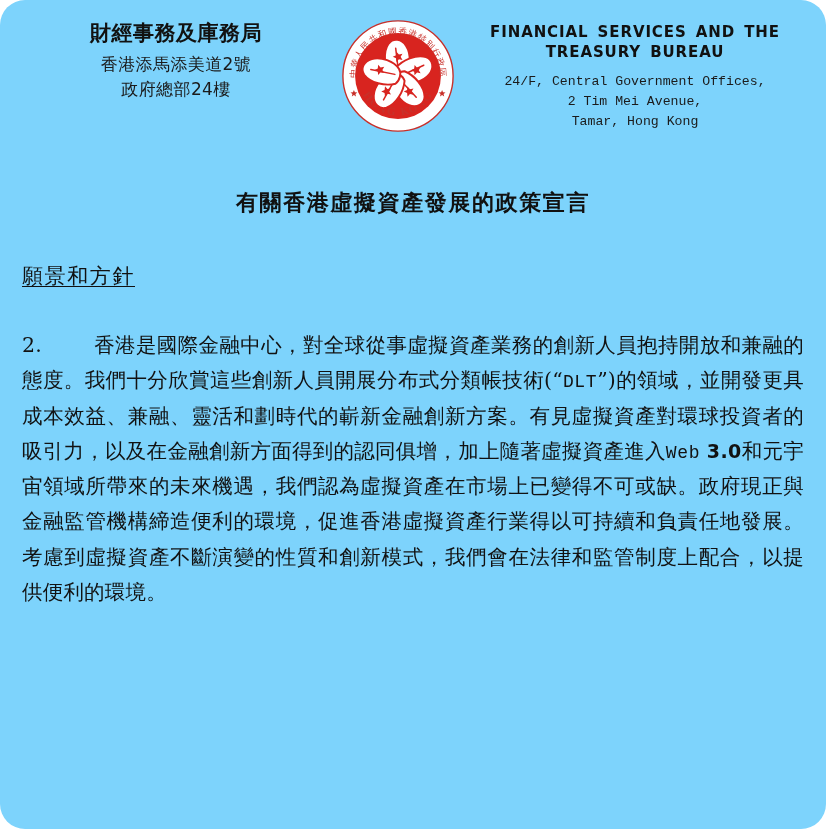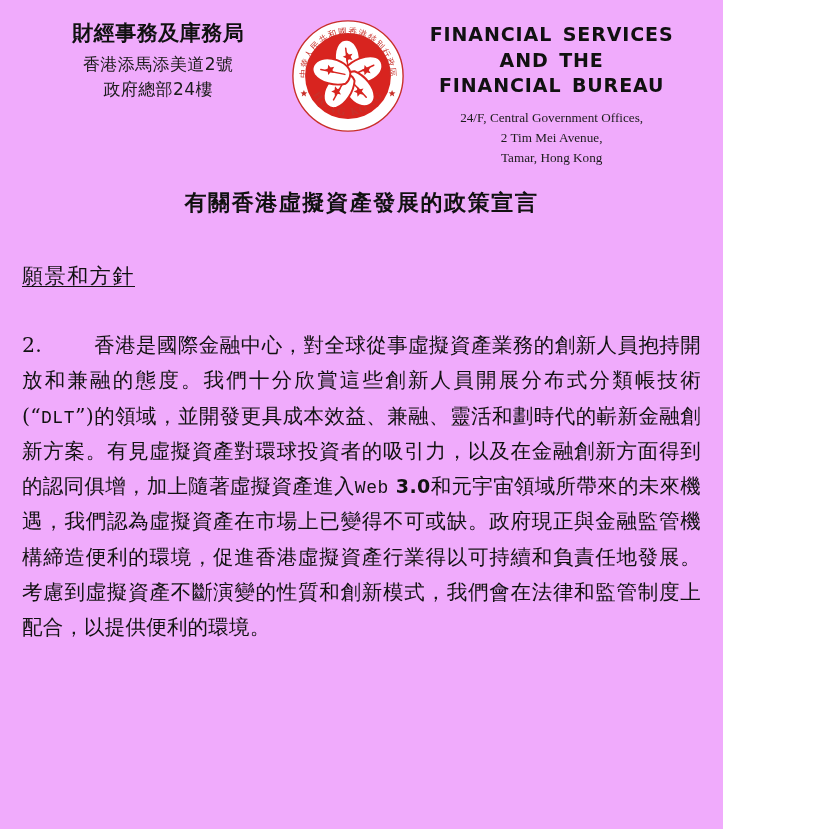--- a/index.html
+++ b/index.html
@@ -12,24 +12,25 @@
     width: 826px;
     height: 829px;
     overflow: hidden;
     font-family: "Liberation Serif", "DejaVu Serif", serif;
     color: #1a1a1a;
     -webkit-font-smoothing: antialiased;
   }
 
   .page {
     position: relative;
-    width: 723px;
+    width: 826px;
     height: 829px;
-    background: #f0abfc;
+    background: #7dd3fc;
     box-sizing: border-box;
+    border-radius: 25px;
   }
 
   
   .letterhead {
     position: relative;
     display: flex;
     align-items: flex-start;
     justify-content: space-between;
     padding: 12px 26px 0 26px;
     height: 150px;
@@ -60,29 +61,29 @@
     line-height: 1.45;
     color: #1b1b1b;
     margin: 0;
     letter-spacing: 0.4px;
   }
   .addr-zh span { display: block; }
 
   .org-en {
     font-family: "DejaVu Sans", "Liberation Sans", sans-serif;
     font-weight: bold;
-    font-size: 19px;
+    font-size: 15px;
     letter-spacing: 0.9px;
     line-height: 1.35;
     color: #111111;
     margin: 0 0 9px 0;
     word-spacing: 3px;
   }
   .addr-en {
-    font-family: Liberation Serif, serif;
+    font-family: Liberation Mono, monospace;
     font-size: 13.2px;
     line-height: 1.52;
     color: #1b1b1b;
     margin: 0;
   }
   .addr-en span { display: block; }
 
   
   .emblem-wrap {
     width: 124px;
@@ -211,21 +212,21 @@
             <use href="#petalGroup" transform="rotate(216)"></use>
             <use href="#petalGroup" transform="rotate(288)"></use>
           </g>
         </g>
       </svg>
     </div>
 
     <div class="lh-col lh-col-right">
       <div class="org-en">
         <span>FINANCIAL SERVICES AND THE</span><br>
-        <span>FINANCIAL BUREAU</span>
+        <span>TREASURY BUREAU</span>
       </div>
       <div class="addr-en">
         <span>24/F, Central Government Offices,</span>
         <span>2 Tim Mei Avenue,</span>
         <span>Tamar, Hong Kong</span>
       </div>
     </div>
   </div>
 
   <h1 class="doc-title">有關香港虛擬資產發展的政策宣言</h1>

